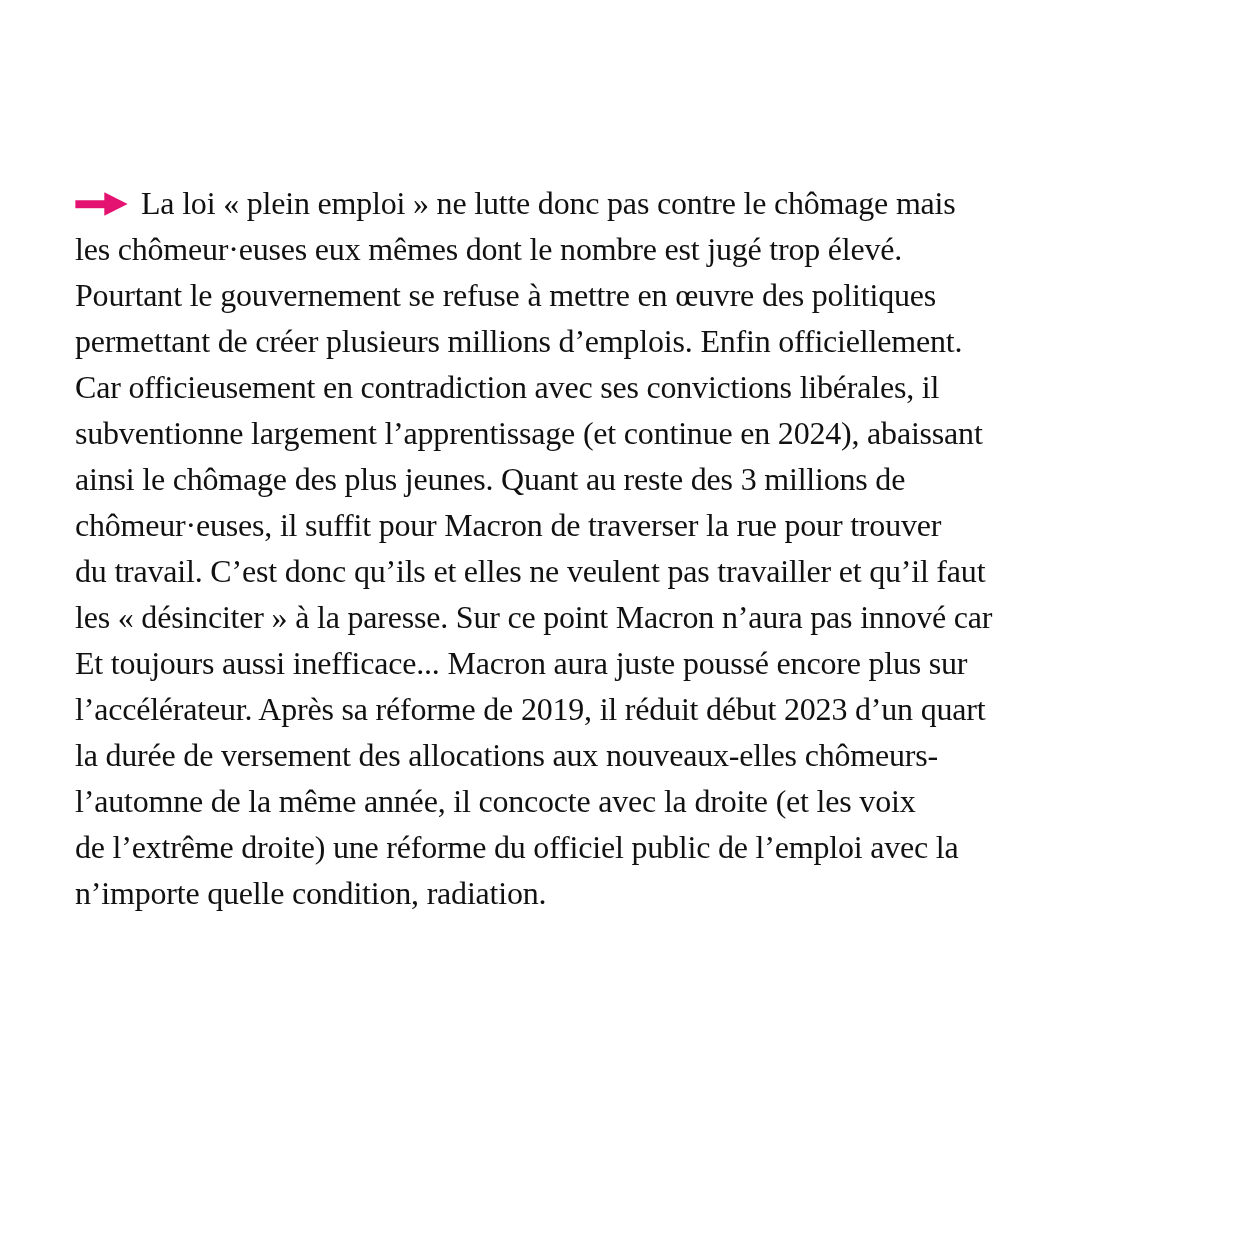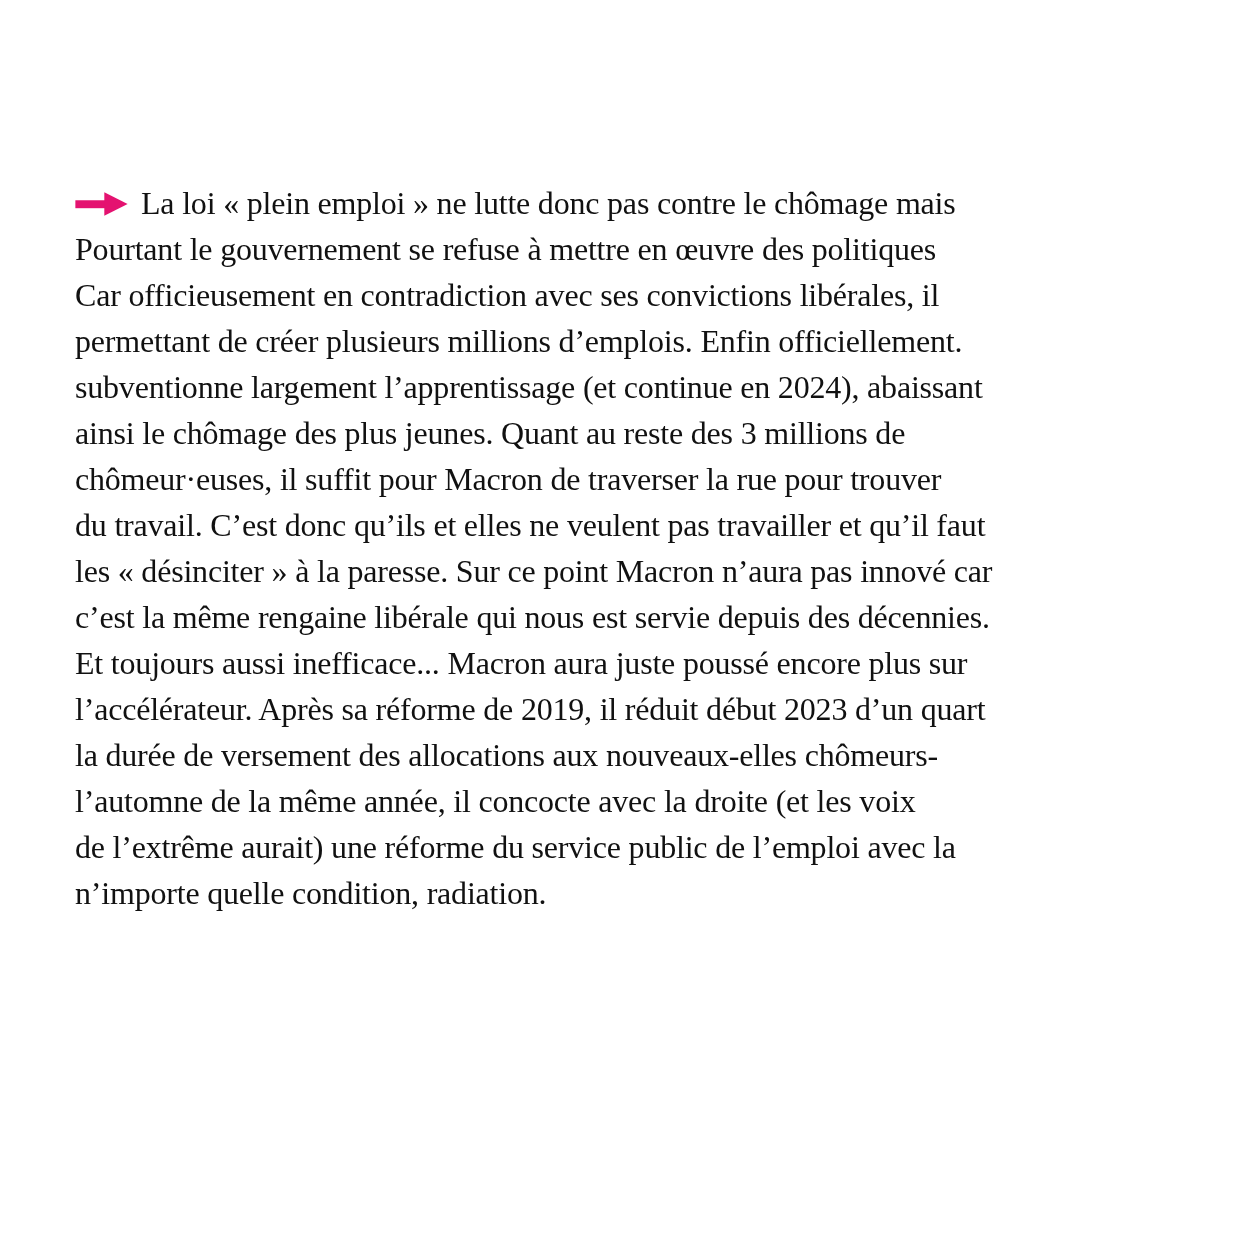--- a/index.html
+++ b/index.html
@@ -53,30 +53,30 @@
   <div class="paragraph" style="color: rgb(17, 17, 17);">
     <div class="text-line">
       <span class="arrow-icon">
         <svg viewBox="0 0 56 30" xmlns="http://www.w3.org/2000/svg">
           <rect x="0" y="11" width="33" height="8.5" fill="#e41270"></rect>
           <polygon points="31,2.5 56,15 31,27.5" fill="#e41270"></polygon>
         </svg>
       </span><span class="line-text">La loi « plein emploi » ne lutte donc pas contre le chômage mais</span>
     </div>
     <div class="lines">
+        <div class="text-line">les chômeur·euses eux mêmes dont le nombre est jugé trop élevé.</div>
         <div class="text-line">Pourtant le gouvernement se refuse à mettre en œuvre des politiques</div>
+        <div class="text-line">permettant de créer plusieurs millions d’emplois. Enfin officiellement.</div>
         <div class="text-line">Car officieusement en contradiction avec ses convictions libérales, il</div>
-        <div class="text-line">permettant de créer plusieurs millions d’emplois. Enfin officiellement.</div>
         <div class="text-line">subventionne largement l’apprentissage (et continue en 2024), abaissant</div>
         <div class="text-line">ainsi le chômage des plus jeunes. Quant au reste des 3 millions de</div>
         <div class="text-line">chômeur·euses, il suffit pour Macron de traverser la rue pour trouver</div>
         <div class="text-line">du travail. C’est donc qu’ils et elles ne veulent pas travailler et qu’il faut</div>
         <div class="text-line">les « désinciter » à la paresse. Sur ce point Macron n’aura pas innové car</div>
-        <div class="text-line">c’est la même rengaine libérale qui nous est servie depuis des décennies.</div>
         <div class="text-line">Et toujours aussi inefficace... Macron aura juste poussé encore plus sur</div>
         <div class="text-line">l’accélérateur. Après sa réforme de 2019, il réduit début 2023 d’un quart</div>
         <div class="text-line">la durée de versement des allocations aux nouveaux-elles chômeurs-</div>
         <div class="text-line">l’automne de la même année, il concocte avec la droite (et les voix</div>
-        <div class="text-line">de l’extrême aurait) une réforme du service public de l’emploi avec la</div>
+        <div class="text-line">de l’extrême droite) une réforme du officiel public de l’emploi avec la</div>
         <div class="text-line">n’importe quelle condition, radiation.</div>
       </div>
   </div>
 </div>
 
 </body></html>

